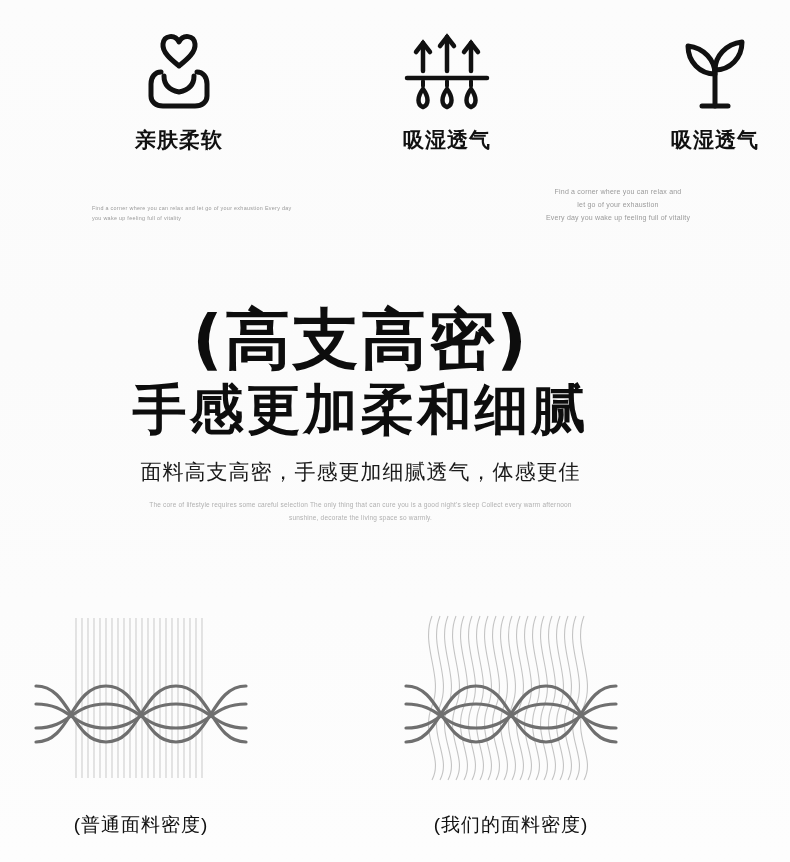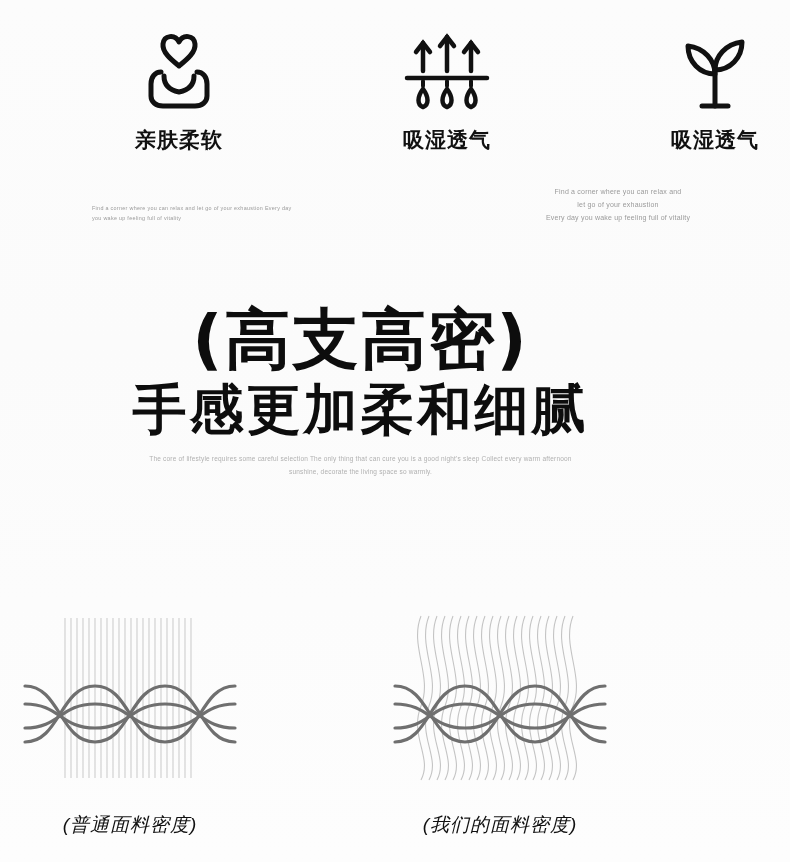--- a/index.html
+++ b/index.html
@@ -112,22 +112,22 @@
     letter-spacing: 0.2px;
   }
 
   
   .compare {
     position: absolute;
     top: 608px;
     left: 0;
     width: 652px;
     display: flex;
+    justify-content: center;
     gap: 110px;
-    font-style: italic;
   }
   .compare-col {
     width: 260px;
     text-align: center;
   }
   .weave-box {
     position: relative;
     height: 190px;
     display: flex;
     align-items: center;
@@ -204,20 +204,21 @@
 
   <div class="eng-right">
     <div>Find a corner where you can relax and</div>
     <div>let go of your exhaustion</div>
     <div>Every day you wake up feeling full of vitality</div>
   </div>
 
   <div class="headline-wrap">
     <div class="headline-main">(高支高密)</div>
     <div class="headline-sub">手感更加柔和细腻</div>
+    <div class="headline-desc">面料高支高密，手感更加细腻透气，体感更佳</div>
     <div class="headline-eng">The core of lifestyle requires some careful selection The only thing that can cure you is a good night's sleep Collect every warm afternoon sunshine, decorate the living space so warmly.</div>
   </div>
 
   <div class="compare">
 
     <div class="compare-col">
       <div class="weave-box">
         <svg width="230" height="190" viewBox="0 0 230 190">
           <g stroke="#c9c9c9" stroke-width="1">
             <line x1="50" y1="10" x2="50" y2="170"></line>

